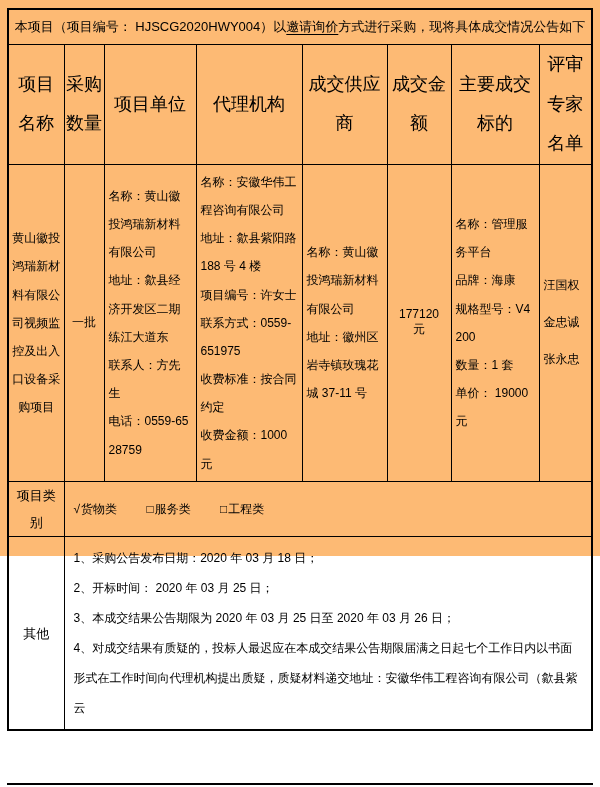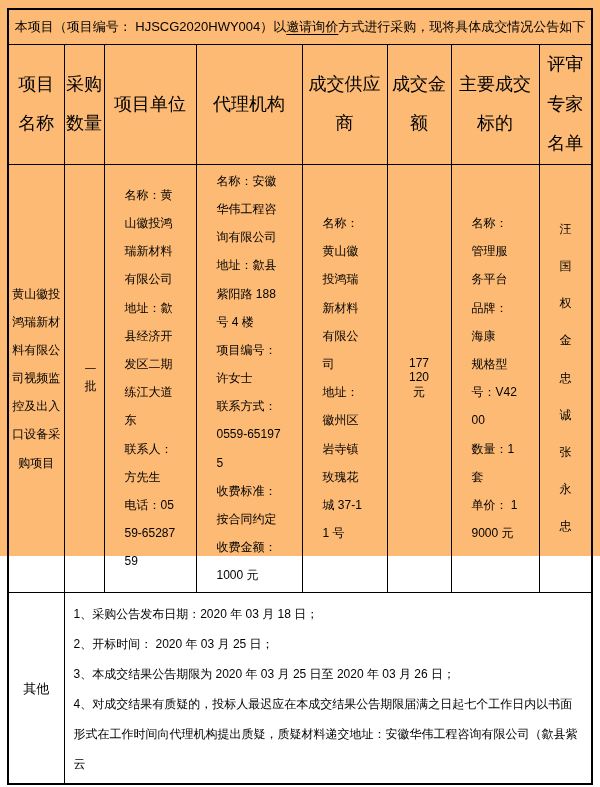--- a/index.html
+++ b/index.html
@@ -20,21 +20,21 @@
   table.doc {
     border-collapse: collapse;
     table-layout: fixed;
     width: 584px;
     border: 2px solid #000;
   }
   td {
     border: 1px solid #000;
     vertical-align: middle;
     font-size: 12px;
-    padding: 2px 20px;
+    padding: 2px 4px;
     word-break: break-all;
     overflow-wrap: break-word;
   }
   td p { margin: 0; line-height: 2.35; }
   .title-cell { height: 30px; font-size: 13px; text-align: center; padding: 2px; }
   .u { text-decoration: underline; text-underline-offset: 3px; }
   .th { height: 58px; text-align: center; font-size: 18px; padding: 0 1px; line-height: 2.2; }
   .main-td { height: 312px; }
   .cname { text-align: center; line-height: 2.35; padding: 0 1px; }
   .ctr { text-align: center; }
@@ -110,20 +110,28 @@
           <p>数量：1 套</p>
           <p>单价： 19000 元</p>
         </td>
         <td class="main-td experts-td">
           <p>汪国权</p>
           <p>金忠诚</p>
           <p>张永忠</p>
         </td>
       </tr>
 
+      <tr>
+        <td class="lbl">项目类别</td>
+        <td colspan="7" class="cat-td">
+          <span class="opt"><span class="mk">√</span><span>货物类</span></span>
+          <span class="opt"><span class="mk">□</span><span>服务类</span></span>
+          <span class="opt"><span class="mk">□</span><span>工程类</span></span>
+        </td>
+      </tr>
 
 
 
       <tr>
         <td class="lbl">其他</td>
         <td colspan="7" class="other-td">
           <p>1、采购公告发布日期：2020 年 03 月 18 日；</p>
           <p>2、开标时间： 2020 年 03 月 25 日；</p>
           <p>3、本成交结果公告期限为 2020 年 03 月 25 日至 2020 年 03 月 26 日；</p>
           <p>4、对成交结果有质疑的，投标人最迟应在本成交结果公告期限届满之日起七个工作日内以书面形式在工作时间向代理机构提出质疑，质疑材料递交地址：安徽华伟工程咨询有限公司（歙县紫云</p>

